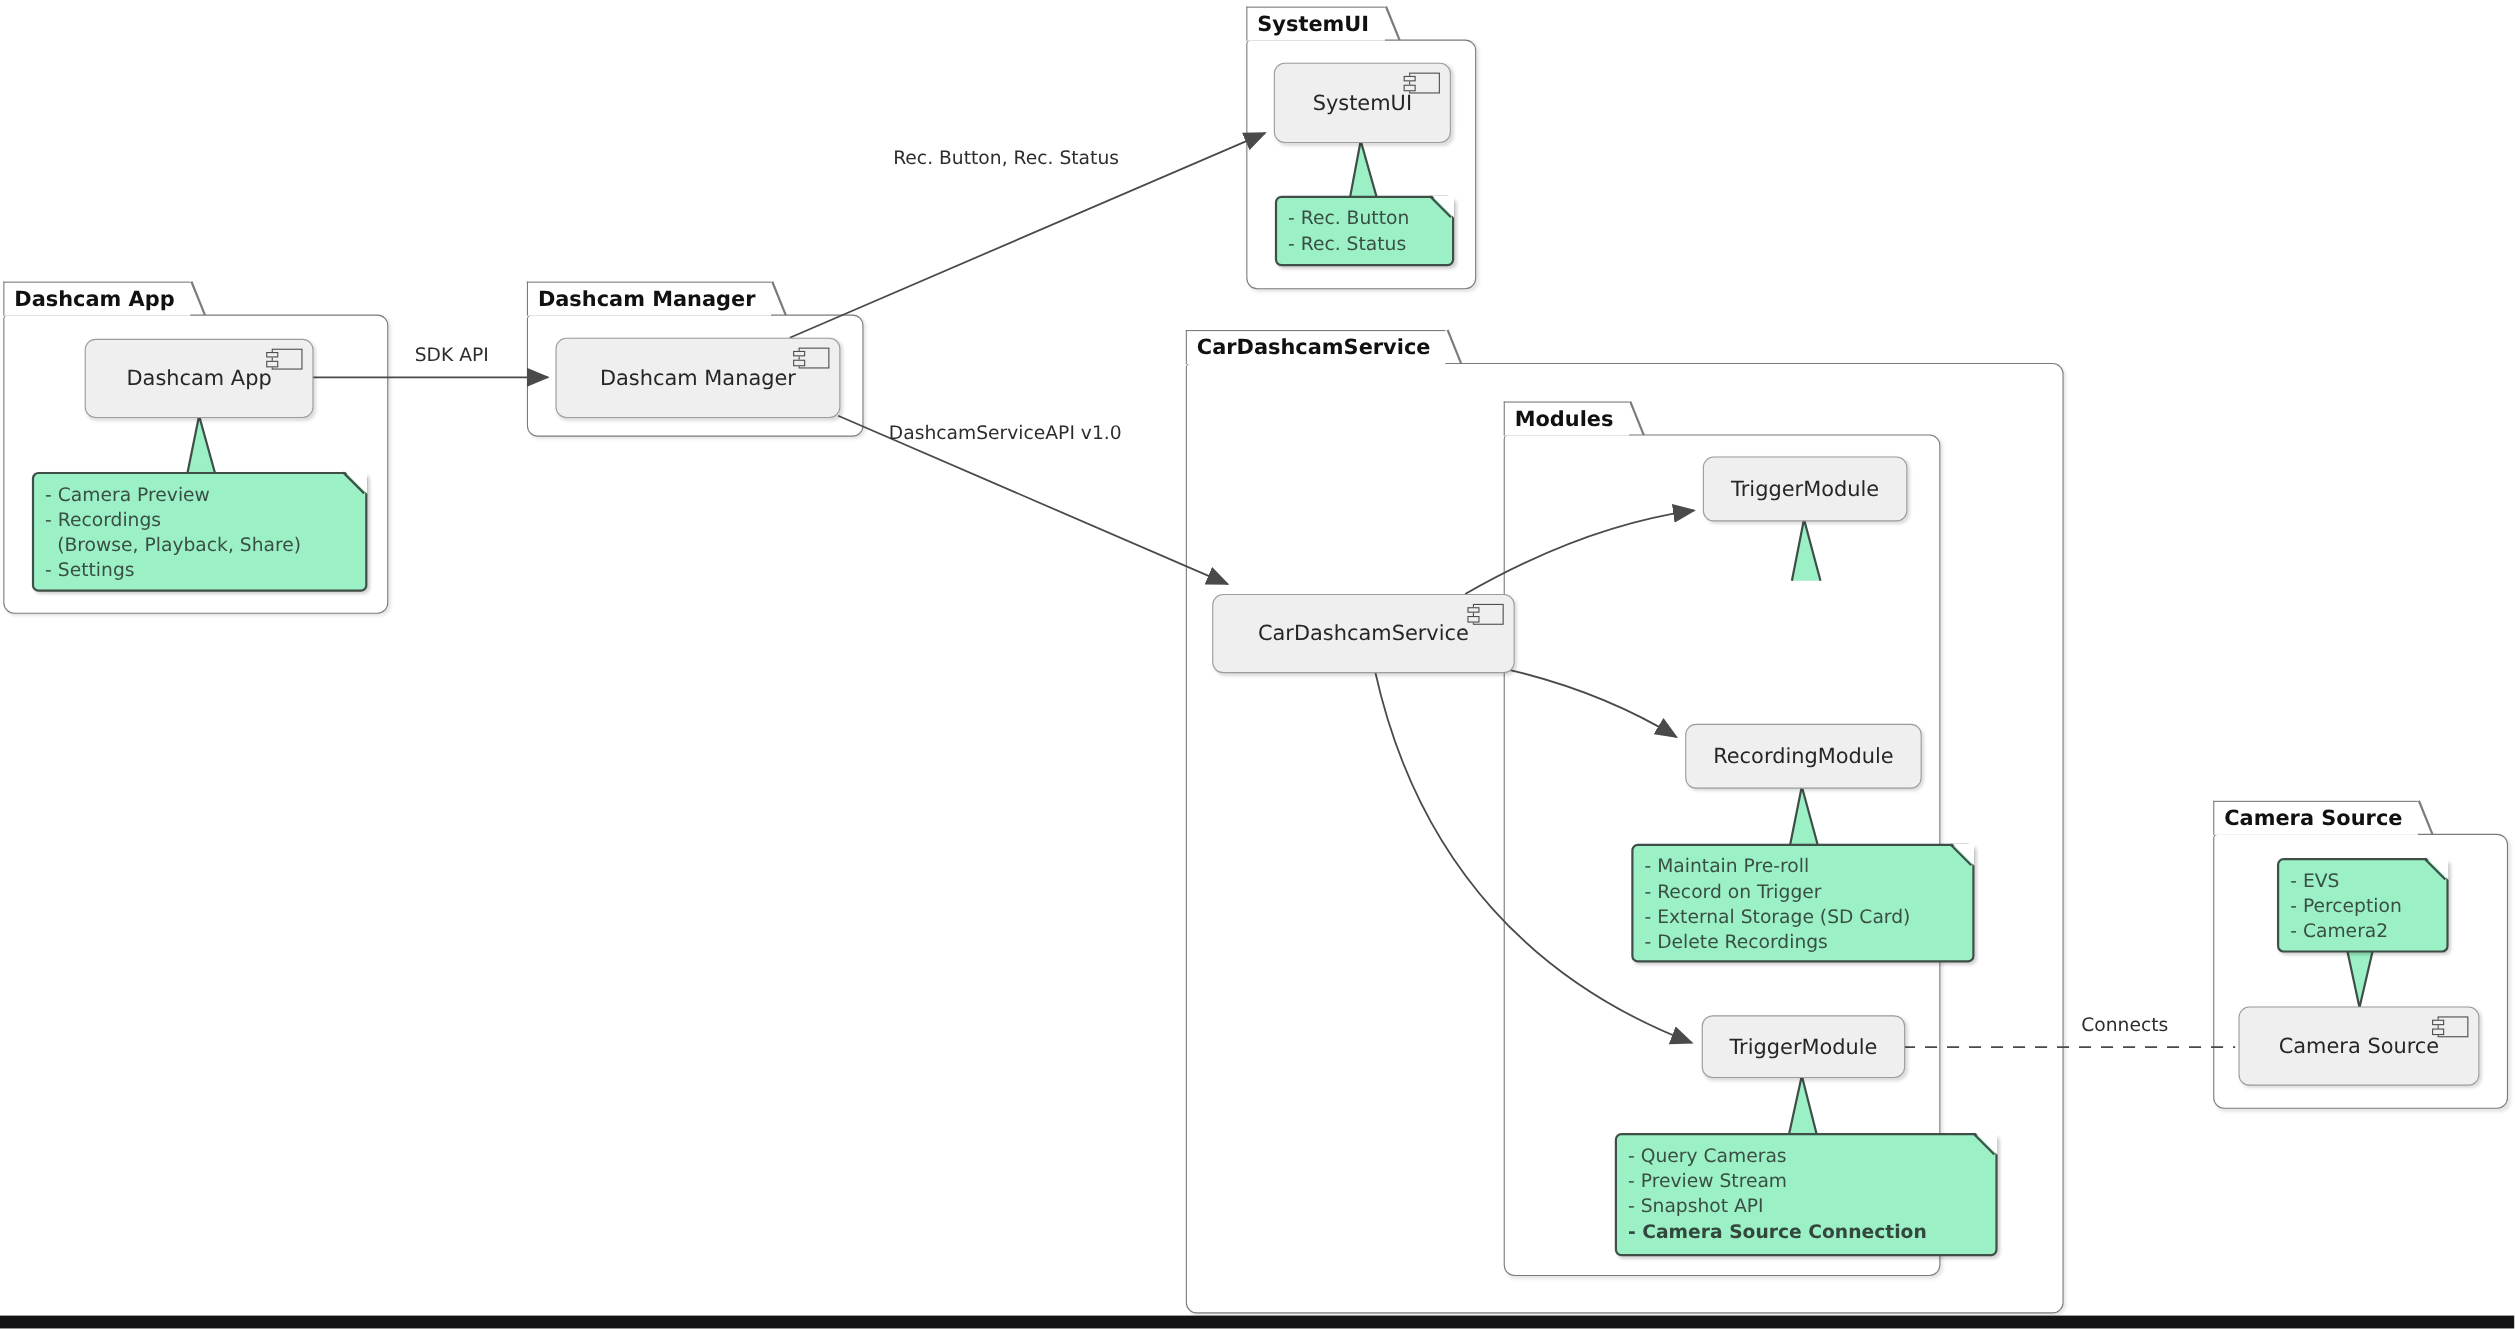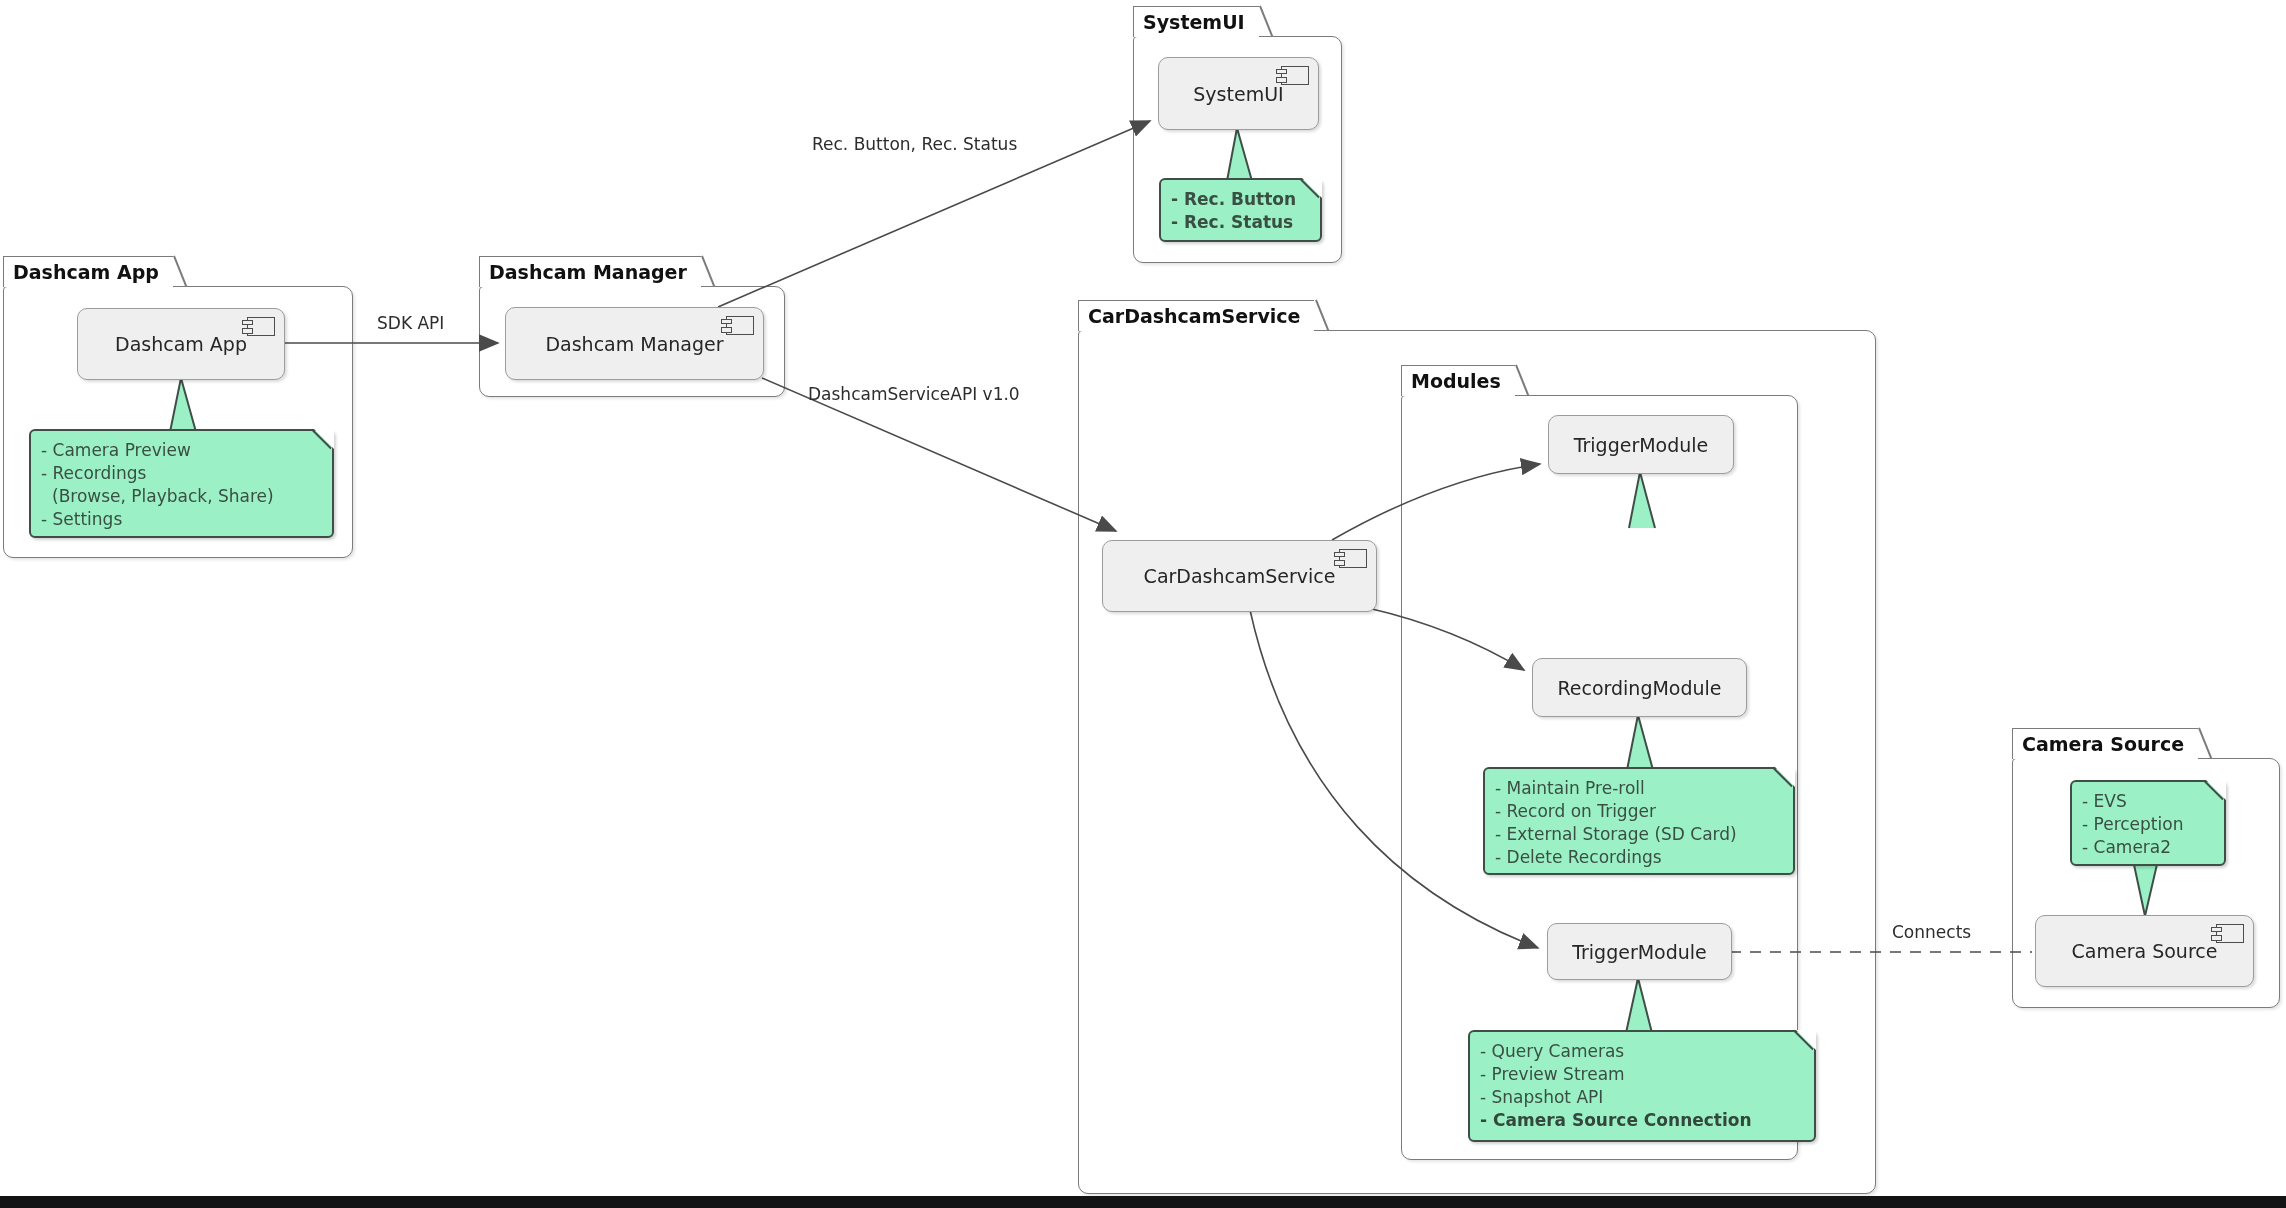--- a/index.html
+++ b/index.html
@@ -68,21 +68,21 @@
   <div class="package" style="left:1133px;top:6px;width:209px;height:257px;">
     <div class="pkg-tab">SystemUI</div>
     <div class="pkg-body"></div>
   </div>
 
   <div class="package" style="left:1078px;top:300px;width:798px;height:894px;">
     <div class="pkg-tab">CarDashcamService</div>
     <div class="pkg-body"></div>
   </div>
 
-  <div class="package" style="left:1401px;top:365px;width:397px;height:795px;">
+  <div class="package" style="left:1367px;top:365px;width:397px;height:795px;">
     <div class="pkg-tab">Modules</div>
     <div class="pkg-body"></div>
   </div>
 
   <div class="package" style="left:2012px;top:728px;width:268px;height:280px;">
     <div class="pkg-tab">Camera Source</div>
     <div class="pkg-body"></div>
   </div>
 
   <svg id="arrows" width="2286" height="1208" viewBox="0 0 2286 1208">
@@ -156,21 +156,21 @@
     <span>Camera Source</span>
   </div>
 
   <div class="note" style="left:29px;top:429px;width:279px;height:89px;">
     <div class="note-line">- Camera Preview</div>
     <div class="note-line">- Recordings</div>
     <div class="note-line indent">(Browse, Playback, Share)</div>
     <div class="note-line">- Settings</div>
   </div>
 
-  <div class="note" style="left:1159px;top:178px;width:137px;height:44px;font-weight:bold;">
+  <div class="note" style="left:1159px;top:178px;width:137px;height:44px;">
     <div class="note-line">- Rec. Button</div>
     <div class="note-line">- Rec. Status</div>
   </div>
 
 
   <div class="note" style="left:1483px;top:767px;width:286px;height:88px;">
     <div class="note-line">- Maintain Pre-roll</div>
     <div class="note-line">- Record on Trigger</div>
     <div class="note-line">- External Storage (SD Card)</div>
     <div class="note-line">- Delete Recordings</div>

